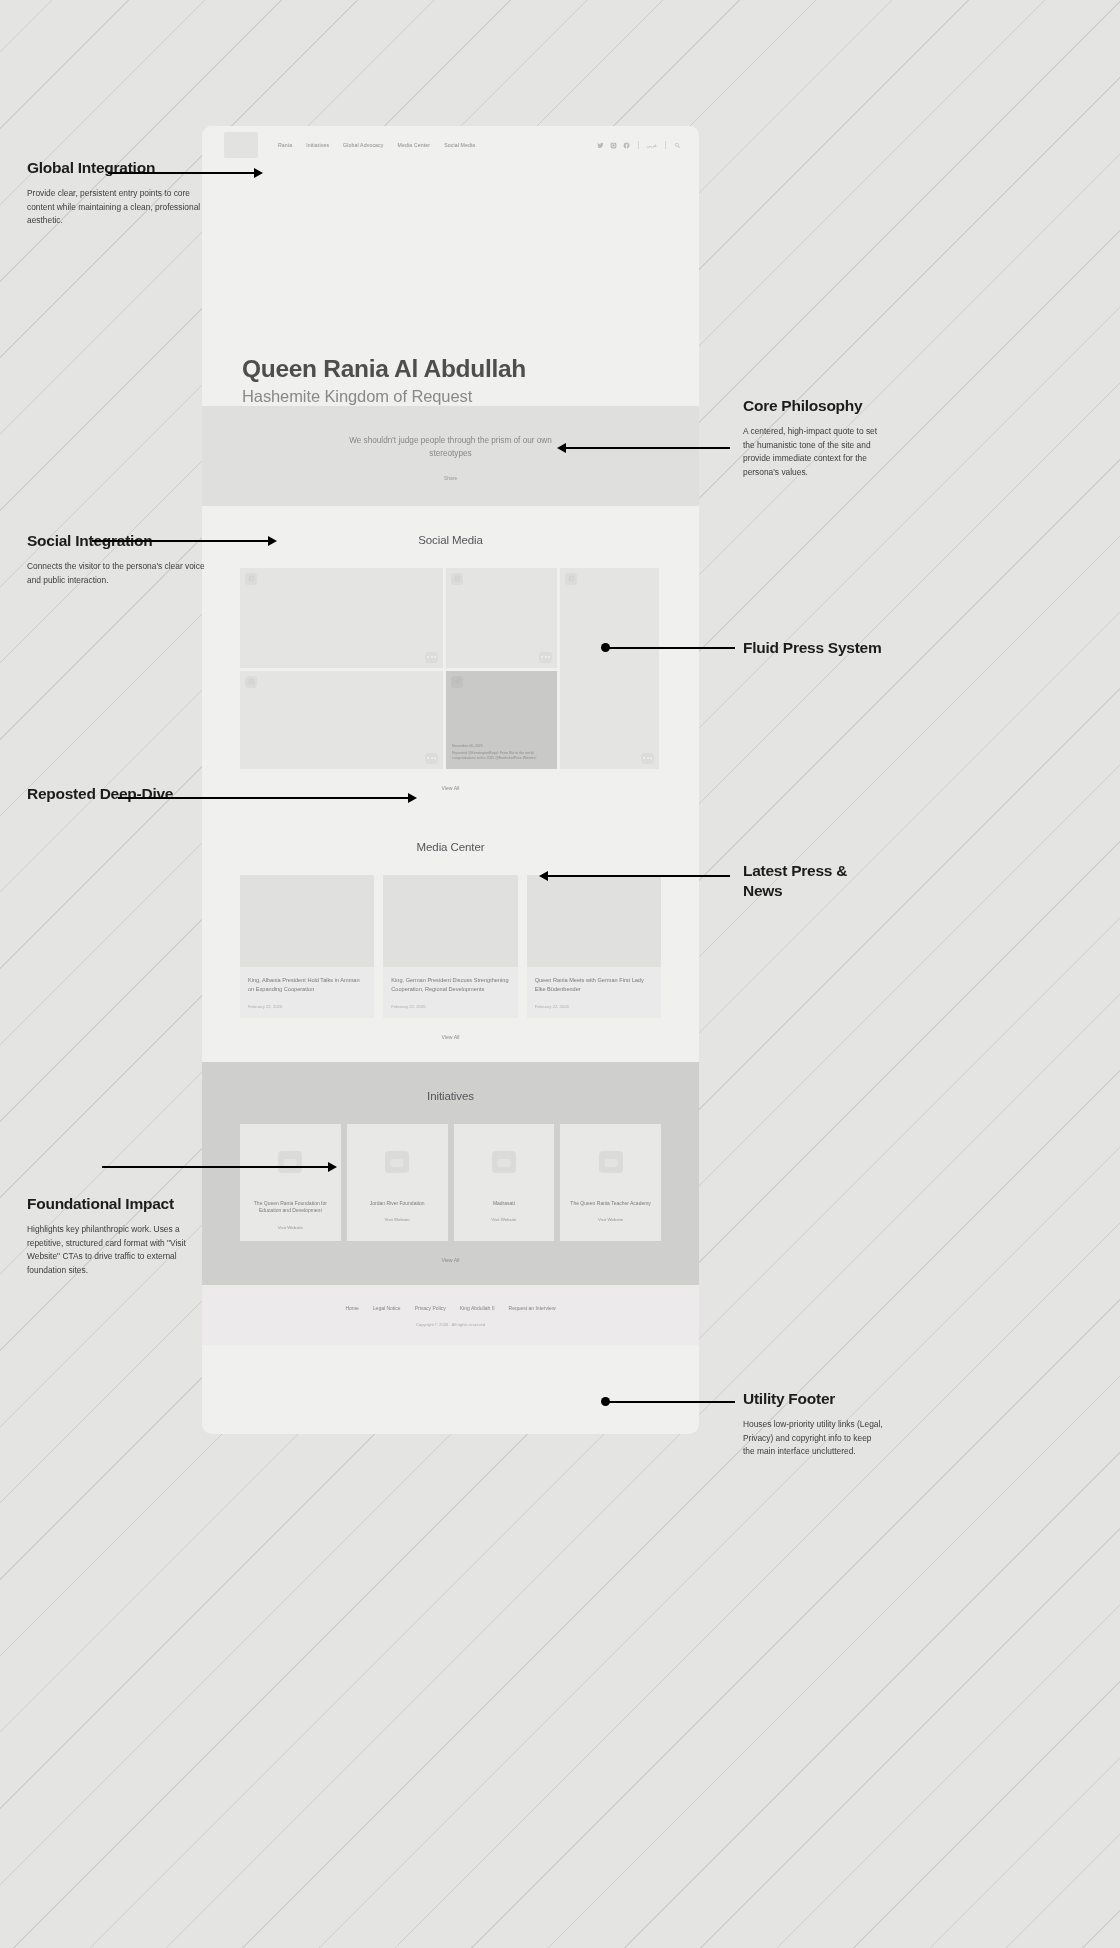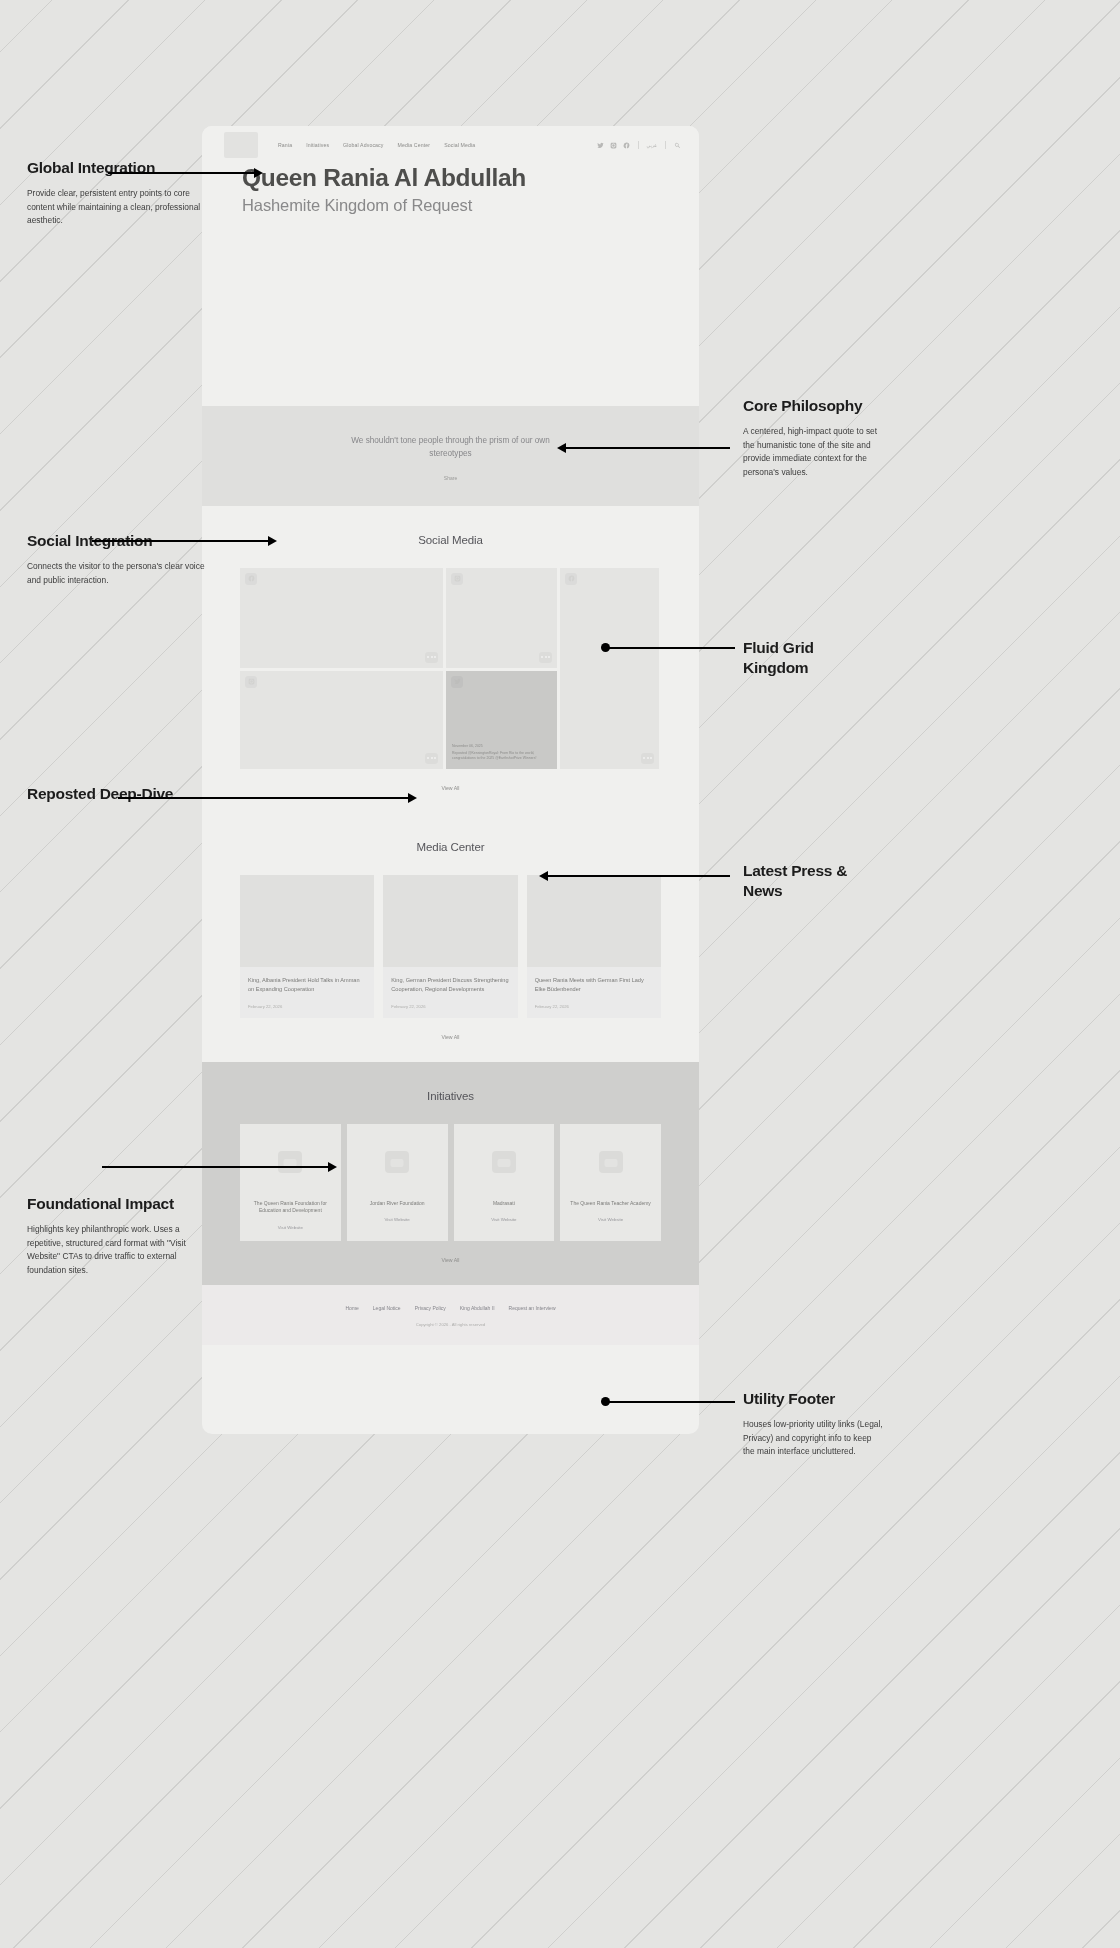--- a/index.html
+++ b/index.html
@@ -82,21 +82,21 @@
   .nav-right .ico svg { width: 7px; height: 7px; display: block; fill: #b8b8b6; }
   .nav-sep { width: 1px; height: 8px; background: #d6d6d4; margin: 0 2px; }
   .nav-ar { font-size: 4.6px; color: #b0b0ae; }
 
   
   .hero {
     height: 242px;
     background: #f0f0ee;
     display: flex;
     flex-direction: column;
-    justify-content: flex-start;
+    justify-content: flex-end;
     padding: 0 40px;
   }
   .hero h1 {
     font-size: 24.5px;
     font-weight: 700;
     color: #4e4e4c;
     letter-spacing: -0.3px;
     line-height: 1.15;
   }
   .hero h2 {
@@ -376,21 +376,21 @@
       </span>
     </div>
   </div>
 
   <div class="hero">
     <h1>Queen Rania Al Abdullah</h1>
     <h2>Hashemite Kingdom of Request</h2>
   </div>
 
   <div class="quote-band">
-    <p>We shouldn't tone people through the prism of our own stereotypes</p>
+    <p>We shouldn't judge people through the prism of our own stereotypes</p>
     <a class="quote-share">Share</a>
   </div>
 
   <div class="section light">
     <h3>Social Media</h3>
     <div class="social-grid">
 
       <div class="tile">
         <span class="tile-badge">
           <svg viewBox="0 0 24 24">
@@ -559,21 +559,21 @@
 <div class="arrow l" style="left:557px; top:443px;"></div>
 
 <div class="anno" style="left:27px; top:531px; width:185px;">
   <h4>Social Integration</h4>
   <p>Connects the visitor to the persona's clear voice and public interaction.</p>
 </div>
 <div class="leader" style="left:92px; top:540px; width:178px;"></div>
 <div class="arrow r" style="left:268px; top:536px;"></div>
 
 <div class="anno right" style="left:743px; top:638px; width:140px;">
-  <h4>Fluid Grid Kingdom</h4>
+  <h4>Fluid Press System</h4>
 </div>
 <div class="leader" style="left:608px; top:647px; width:127px;"></div>
 <div class="leader-dot" style="left:601px; top:643px;"></div>
 
 <div class="anno" style="left:27px; top:784px; width:185px;">
   <h4>Reposted Deep-Dive</h4>
 </div>
 <div class="leader" style="left:118px; top:797px; width:292px;"></div>
 <div class="arrow r" style="left:408px; top:793px;"></div>
 

